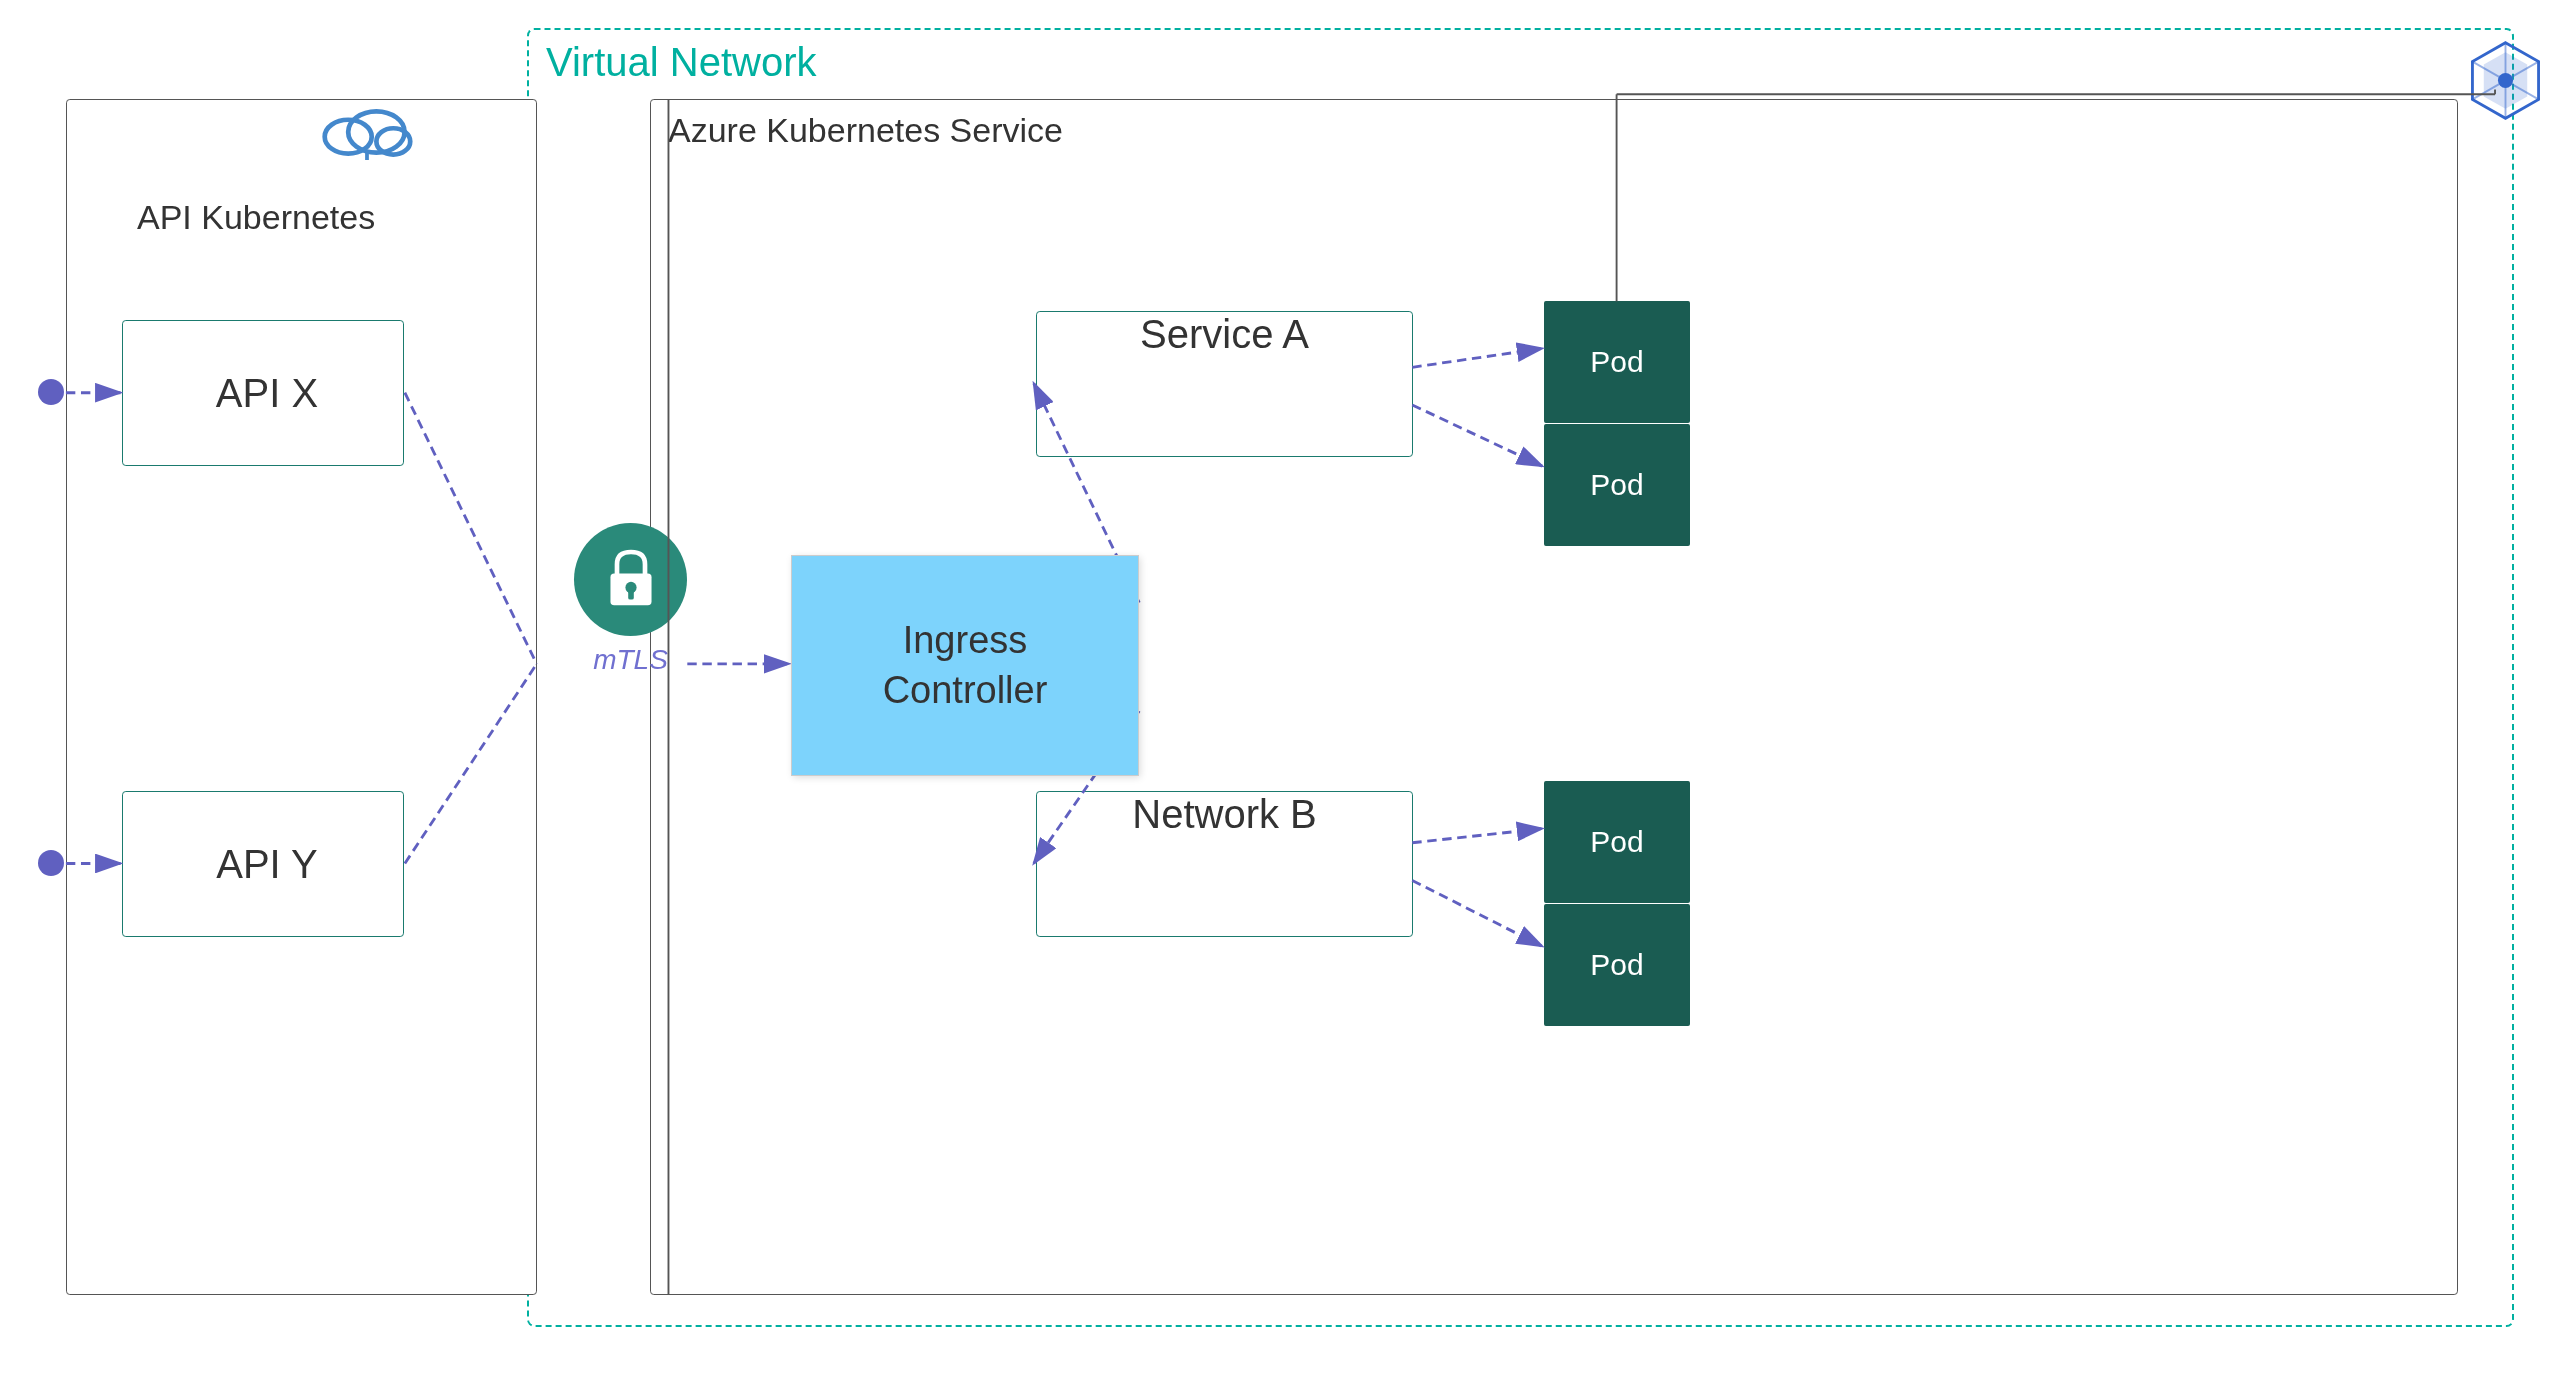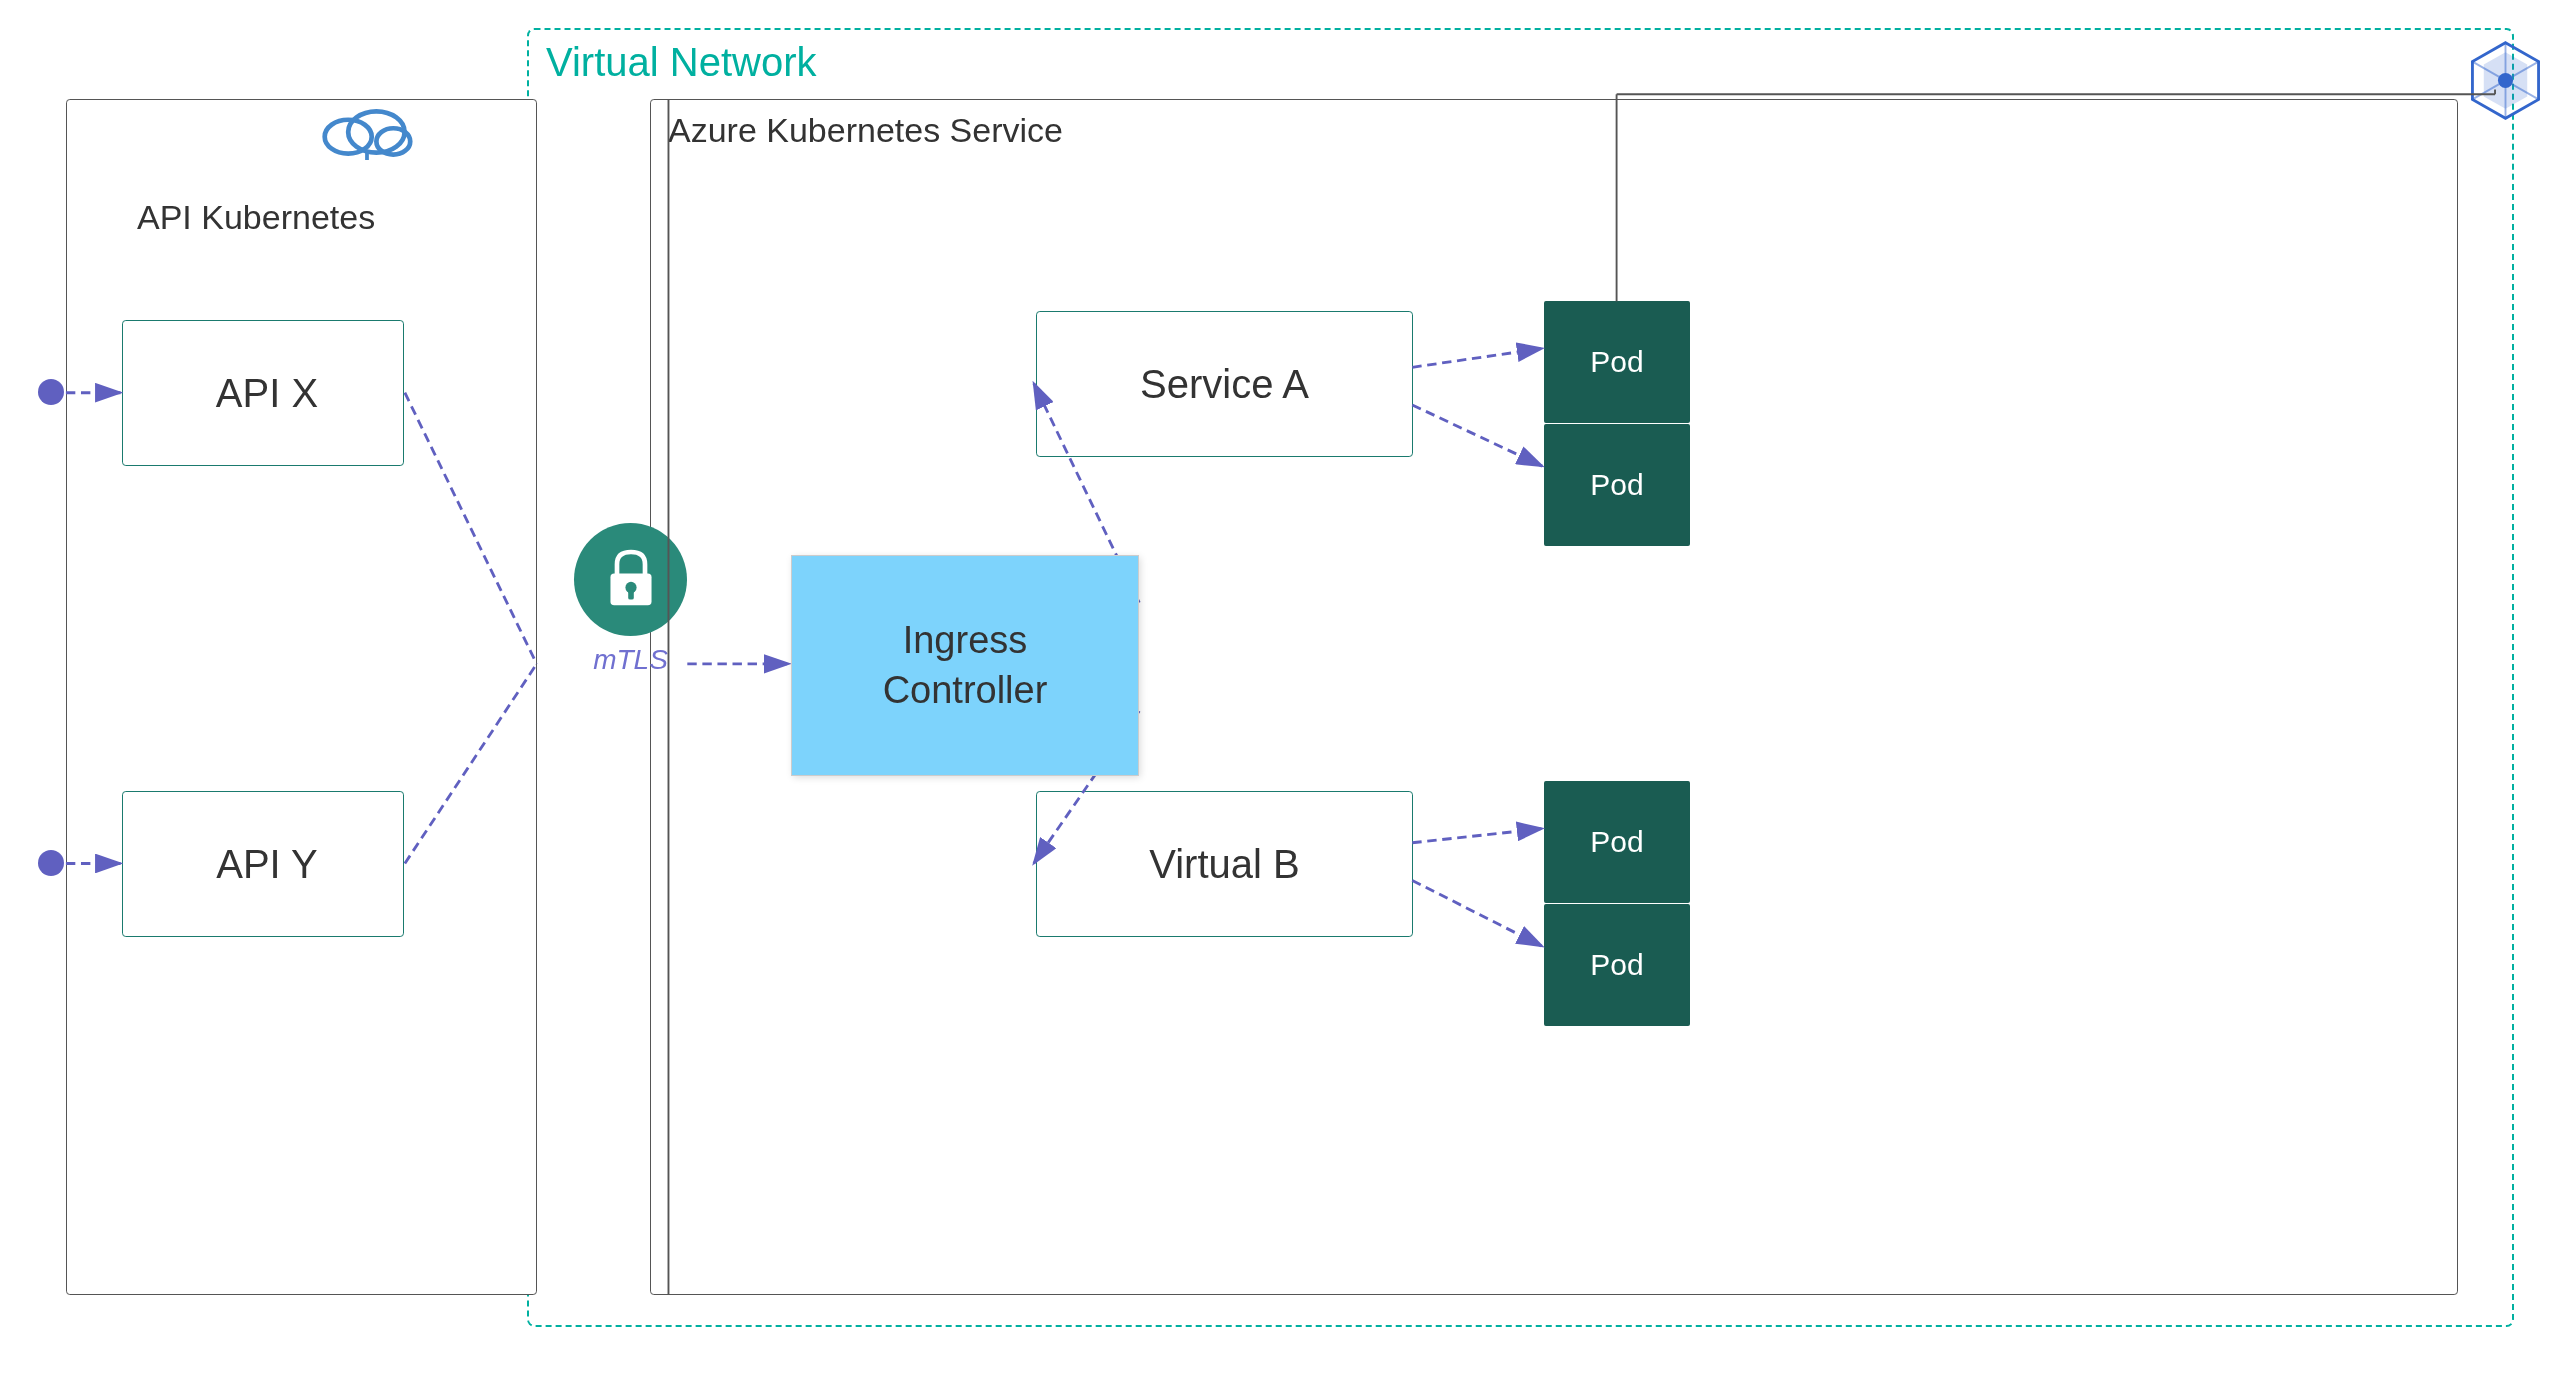--- a/index.html
+++ b/index.html
@@ -114,21 +114,21 @@
       height: 146px;
     }
 
     
     .service-box {
       position: absolute;
       border: 1.9px solid #1a7a6e;
       border-radius: 3.8px;
       background: #fff;
       display: flex;
-      align-items: center;
+      align-items: flex-start;
       justify-content: center;
     }
     .service-box span {
       font-size: 40px;
       color: #333;
       font-weight: 400;
     }
     .service-a-box {
       left: 1036px;
       top: 311px;
@@ -303,21 +303,21 @@
 
   <div class="ingress-box">
     <span>Ingress<br>Controller</span>
   </div>
 
   <div class="service-box service-a-box">
     <span>Service A</span>
   </div>
 
   <div class="service-box service-b-box">
-    <span>Virtual B</span>
+    <span>Network B</span>
   </div>
 
   <div class="pod-box pod-a1">Pod</div>
   <div class="pod-box pod-a2">Pod</div>
   <div class="pod-box pod-b1">Pod</div>
   <div class="pod-box pod-b2">Pod</div>
 
   <div class="aks-icon">
     <svg width="85" height="85" viewBox="0 0 90 90" xmlns="http://www.w3.org/2000/svg">
 

